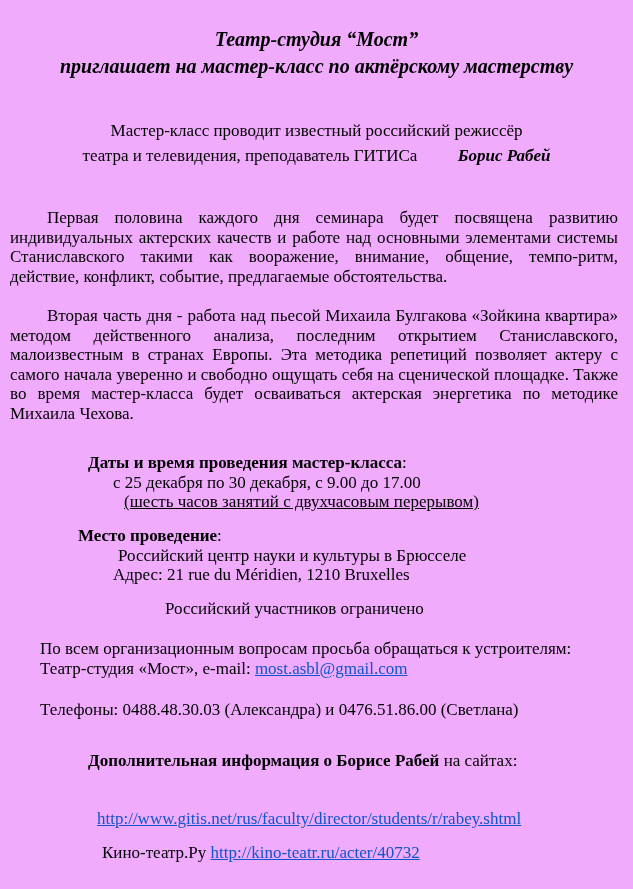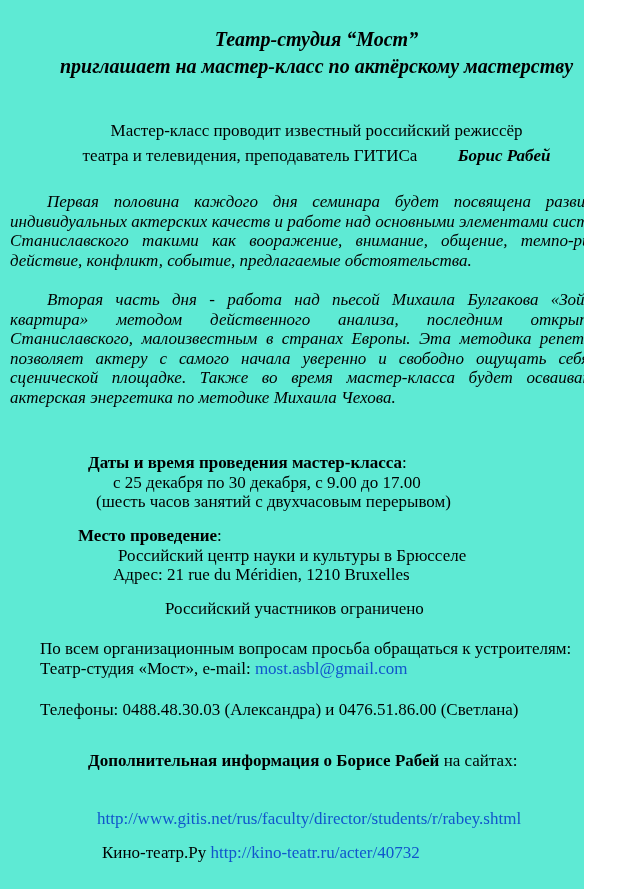--- a/index.html
+++ b/index.html
@@ -4,41 +4,43 @@
 <style>
   * { margin: 0; padding: 0; box-sizing: border-box; }
   html, body { background: #ffffff; }
   body {
     width: 633px; height: 889px;
     font-family: "Liberation Serif", "DejaVu Serif", serif;
     color: #000000;
   }
   .page {
     position: relative;
-    width: 584px; height: 889px;
-    background: #5eead4;
+    width: 633px; height: 889px;
+    background: #f0abfc;
     overflow: hidden;
   }
   .abs { position: absolute; }
   .center { text-align: center; }
   .title {
     font-size: 20px; font-weight: bold; font-style: italic;
     line-height: 27px;
   }
   .body-text { font-size: 17px; }
   .b { font-weight: bold; }
   .bi { font-weight: bold; font-style: italic; margin-left: 36px; }
   .para {
-    font-size: 17px; font-style: italic;
+    font-size: 17px; 
     text-align: justify; text-indent: 37px;
     line-height: 19.5px;
+    margin-top: 16px;
   }
   .subtitle { font-size: 17px; line-height: 25px; }
   .link {
     color: #1155CC;
+    text-decoration: underline;
     cursor: pointer;
   }
 </style>
 </head>
 <body>
 
 <div class="page">
 
   <div class="abs title center" style="left:0; top:26px; width:633px;">
     <div>Театр-студия “Мост”</div>
@@ -53,21 +55,21 @@
   </div>
 
   <p class="abs para" style="left:10px; top:192px; width:608px;">Первая половина каждого дня семинара будет посвящена развитию индивидуальных актерских качеств и работе над основными элементами системы Станиславского такими как вооражение, внимание, общение, темпо-ритм, действие, конфликт, событие, предлагаемые обстоятельства.</p>
 
   <p class="abs para" style="left:10px; top:290px; width:608px;">Вторая часть дня - работа над пьесой Михаила Булгакова «Зойкина квартира» методом действенного анализа, последним открытием Станиславского, малоизвестным в странах Европы. Эта методика репетиций позволяет актеру с самого начала уверенно и свободно ощущать себя на сценической площадке. Также во время мастер-класса будет осваиваться актерская энергетика по методике Михаила Чехова.</p>
 
   <div class="abs body-text" style="left:88px; top:453px;">
     <span class="b">Даты и время проведения мастер-класса</span><span>:</span>
   </div>
   <div class="abs body-text" style="left:113px; top:473px;">с 25 декабря по 30 декабря, с 9.00 до 17.00</div>
-  <div class="abs body-text" style="left:96px; top:492px;">(шесть часов занятий с двухчасовым перерывом)</div>
+  <div class="abs body-text" style="left:124px; top:492px;text-decoration:underline;">(шесть часов занятий с двухчасовым перерывом)</div>
 
   <div class="abs body-text" style="left:78px; top:526px;">
     <span class="b">Место проведение</span><span>:</span>
   </div>
   <div class="abs body-text" style="left:118px; top:546px;">Российский центр науки и культуры в Брюсселе</div>
   <div class="abs body-text" style="left:113px; top:565px;">Адрес: 21 rue du Méridien, 1210 Bruxelles</div>
 
   <div class="abs body-text" style="left:165px; top:599px;">Российский участников ограничено</div>
 
   <div class="abs body-text" style="left:40px; top:639px;">По всем организационным вопросам просьба обращаться к устроителям:</div>

